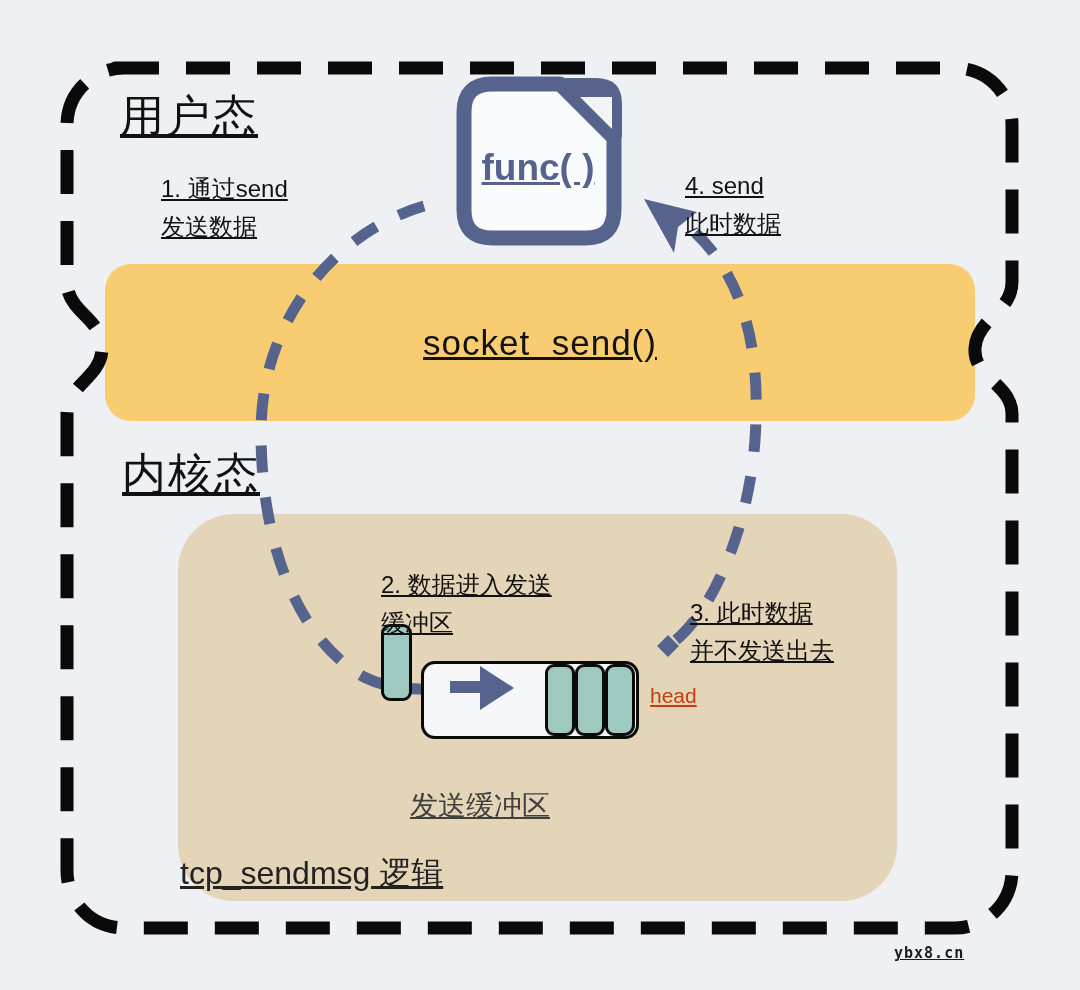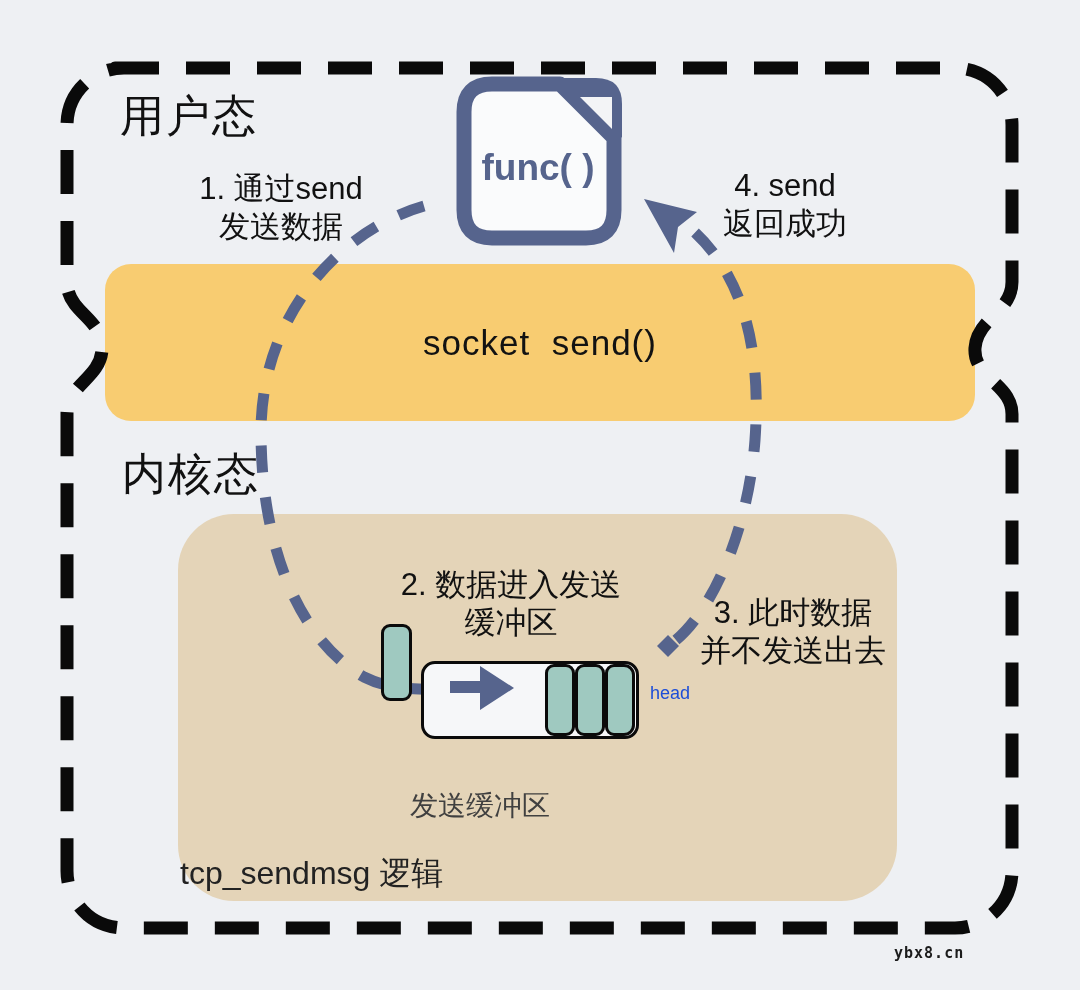--- a/index.html
+++ b/index.html
@@ -2,21 +2,21 @@
 <html><head>
 <meta charset="utf-8">
 <style>
   html,body{margin:0;padding:0;}
   body{
     width:1080px;height:990px;position:relative;overflow:hidden;
     background:#eef0f3;
     font-family:"Liberation Sans", sans-serif;
     color:#111;
   }
-  .abs{position:absolute;}
+  .abs{position:absolute;text-decoration:underline;}
   
   .box-yellow{
     left:105px;top:264px;width:870px;height:157px;border-radius:26px;
     background:#f8cc71;z-index:1;
     display:flex;align-items:center;justify-content:center;
     font-size:35px;color:#121212;letter-spacing:1px;white-space:pre;text-align:center;
   }
   .box-tan{
     left:178px;top:514px;width:719px;height:387px;border-radius:56px;
     background:#e4d4b8;z-index:1;
@@ -24,33 +24,33 @@
   
   svg.layer{position:absolute;left:0;top:0;width:1080px;height:990px;pointer-events:none;}
   #layer-border{z-index:4;}
   #layer-arcs{z-index:6;}
   #layer-top{z-index:12;}
   
   .label{z-index:14;line-height:1.2;}
   .mode-label{font-size:44px;font-weight:500;letter-spacing:2px;}
   #user-label{left:120px;top:90px;}
   #kernel-label{left:122px;top:448px;}
-  .step{font-size:31px;text-align:center;line-height:38px;}
+  .step{font-size:24px;text-align:left;line-height:38px;}
   .step span{display:block;}
   #step1{left:161px;top:170px;width:240px;}
   #step4{left:685px;top:167px;width:200px;}
   #step2{left:381px;top:566px;width:260px;}
   #step3{left:690px;top:578px;width:206px;margin-top:16px;}
   #func-label{
     left:462px;top:146px;width:152px;text-align:center;
     font-size:37px;font-weight:bold;color:#56648d;white-space:pre;
   }
   #sendbuf-label{left:370px;top:767px;width:220px;text-align:center;font-size:28px;color:#404040;margin-top:22px;}
   #tcp-label{left:180px;top:854px;font-size:32px;color:#222;}
-  #head-label{left:650px;top:683px;font-size:18px;color:#1d4ed8;}
+  #head-label{left:650px;top:683px;font-size:21px;color:#c2410c;}
   #watermark{
     left:894px;top:944px;font-family:"DejaVu Sans Mono", monospace;
     font-size:15px;font-weight:bold;color:#1c1c1c;letter-spacing:1px;z-index:14;text-align:right;
   }
   
   #chunk-block{
     left:381px;top:624px;width:31px;height:77px;z-index:10;
     background:#9fc9c0;border:3px solid #0a0a0a;border-radius:9px;
     box-sizing:border-box;
   }
@@ -108,21 +108,21 @@
 <div class="abs label mode-label" id="kernel-label">内核态</div>
 
 <div class="abs label" id="func-label">func( )</div>
 
 <div class="abs label step" id="step1">
   <span>1. 通过send</span>
   <span>发送数据</span>
 </div>
 <div class="abs label step" id="step4">
   <span>4. send</span>
-  <span>返回成功</span>
+  <span>此时数据</span>
 </div>
 <div class="abs label step" id="step2">
   <span>2. 数据进入发送</span>
   <span>缓冲区</span>
 </div>
 <div class="abs label step" id="step3">
   <span>3. 此时数据</span>
   <span>并不发送出去</span>
 </div>
 

